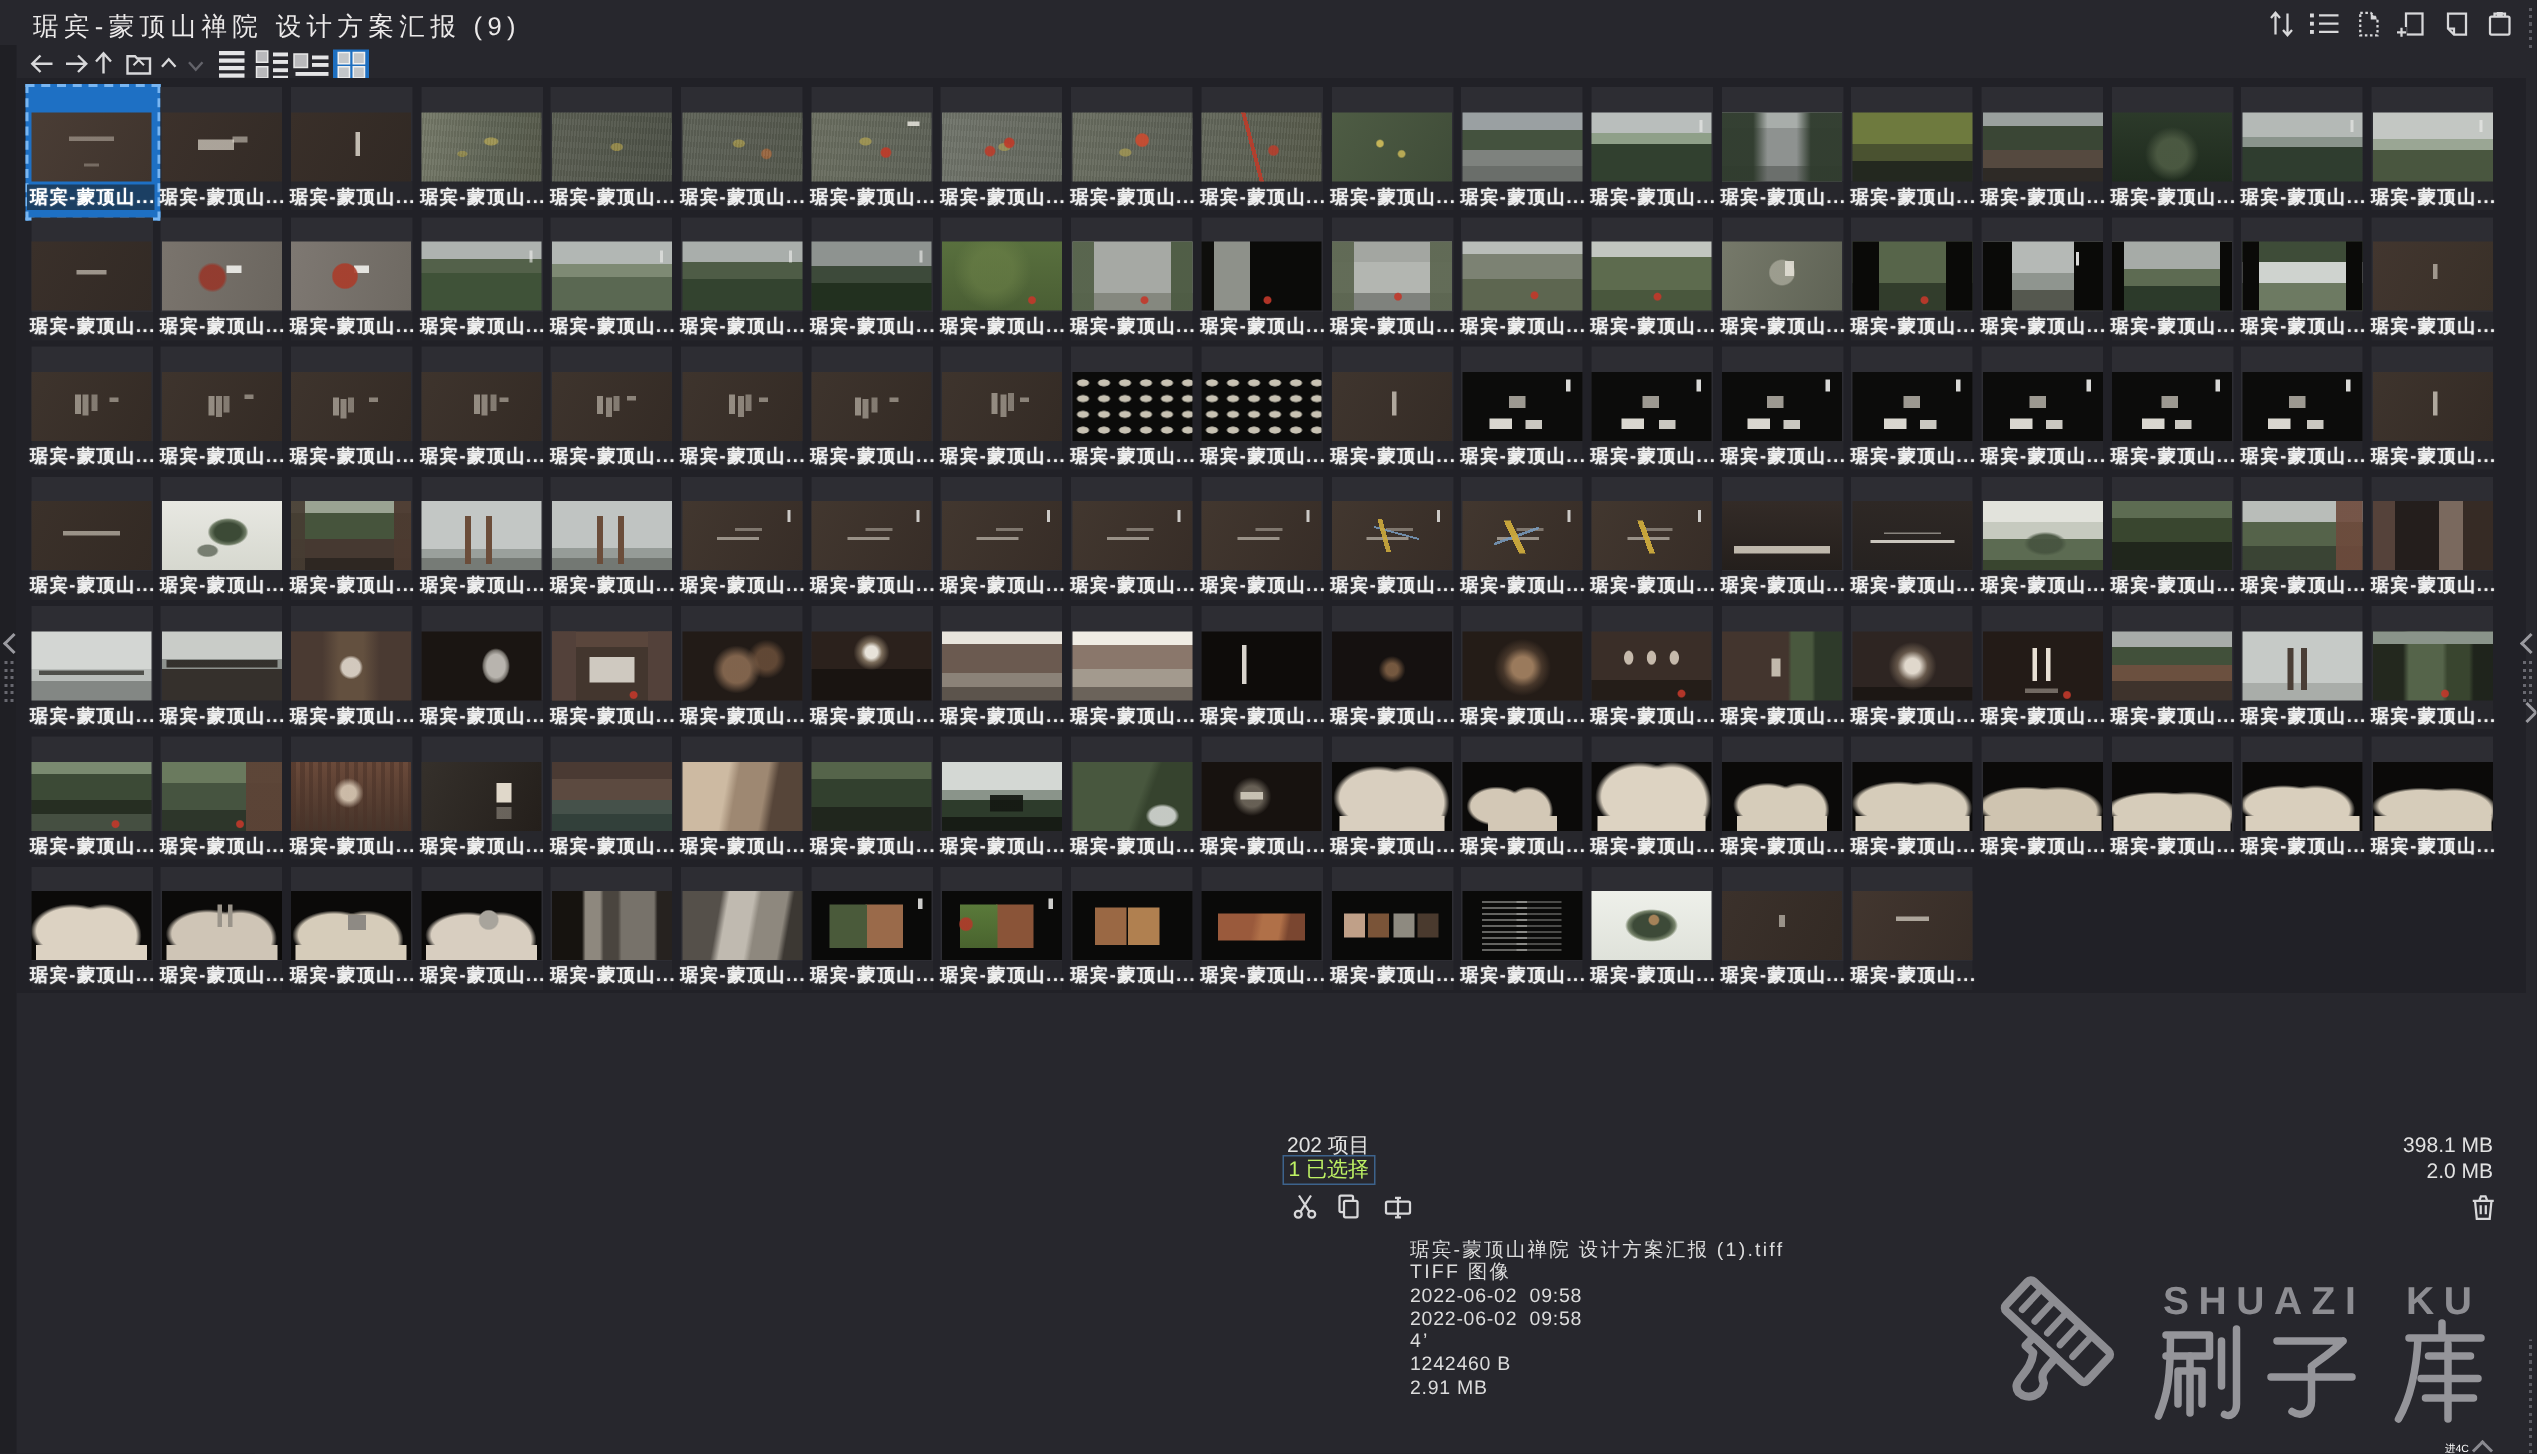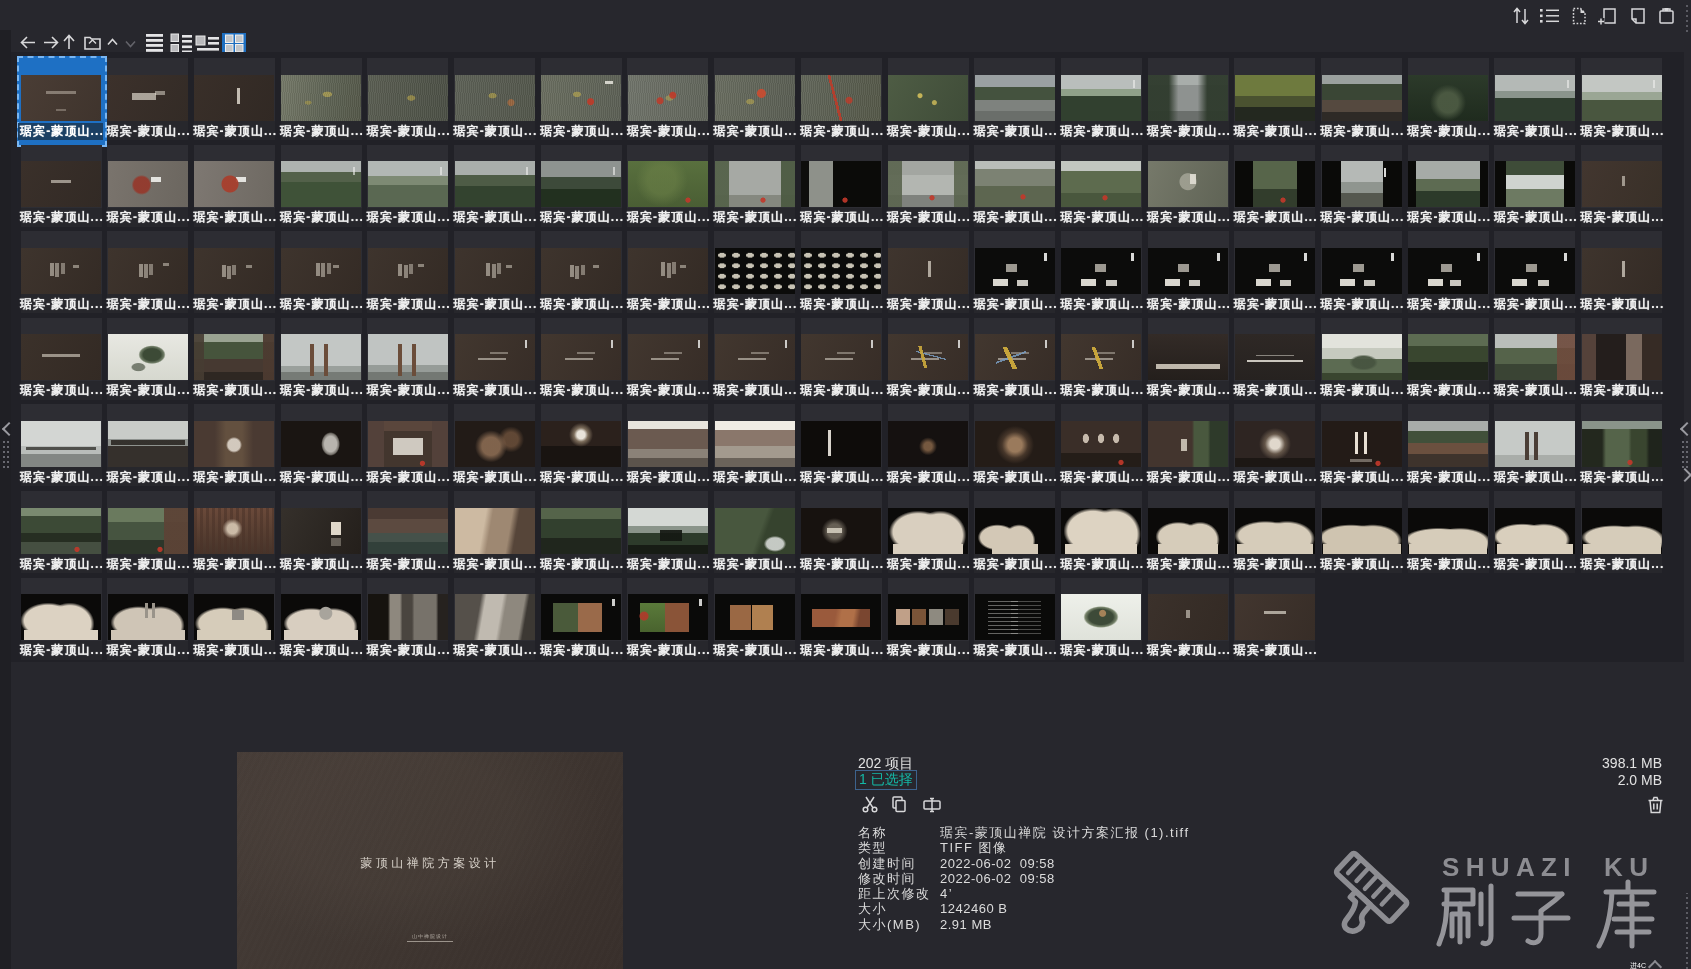--- a/index.html
+++ b/index.html
@@ -16,26 +16,27 @@
 .selcap{background:#1b3f63;color:#fff}
 .selbox{position:absolute;width:90px;height:91px;background:#1e70c4;outline:2px dashed #79b6f2;outline-offset:-2px}
 svg{display:block}
 #preview{position:absolute;left:237px;top:752px;width:386px;height:217px;
  background:repeating-linear-gradient(115deg,rgba(255,255,255,.006) 0 3px,rgba(0,0,0,.008) 3px 6px),radial-gradient(ellipse 280px 170px at 42% 32%,rgba(86,74,66,.25) 0 40%,rgba(0,0,0,0) 75%),linear-gradient(125deg,#463c37,#3e3530 55%,#382f2b);overflow:hidden}
 #pvtitle{position:absolute;left:0;top:103px;width:100%;text-align:center;color:#d8d2ca;font-size:12px;letter-spacing:3.5px}
 #pvlogo{position:absolute;left:0;top:181px;width:100%;text-align:center;color:rgba(216,210,200,.75);font-size:5px;letter-spacing:1px}
 #pvlogo .bar{display:block;width:46px;height:1px;background:rgba(216,210,200,.6);margin:2px auto 0}
 .infotxt{position:absolute;color:#e2e2e2;font-size:14px;white-space:nowrap}
 .tbl{position:absolute;color:#dcdcdc;font-size:13px;white-space:nowrap;letter-spacing:1.5px}
-.blue{color:#14b8a6}
+.blue{color:#bef264}
 #wm{position:absolute;left:1310px;top:838px;width:360px;height:120px;color:#8d8d92}
 .edgedots{position:absolute;width:6px;background-image:repeating-linear-gradient(0deg,#686870 0 2px,rgba(0,0,0,0) 2px 5px),repeating-linear-gradient(0deg,#686870 0 2px,rgba(0,0,0,0) 2px 5px);background-size:2px 100%,2px 100%;background-position:0 0,4px 0;background-repeat:no-repeat}
 .chev{position:absolute;width:10px;height:10px;border-left:2px solid #9a9aa0;border-bottom:2px solid #9a9aa0}
 </style></head><body>
 <div id="win">
+<div id="titlebar">琚宾-蒙顶山禅院 设计方案汇报 (9)</div>
 <div id="leftstrip"></div>
 
 <svg class="abs" style="left:20px;top:33px" width="230" height="20" viewBox="0 0 230 20" fill="none" stroke="#d8d8da" stroke-width="1.6">
  <path d="M15 9.5 H2 M7 4 L1.5 9.5 L7 15"></path>
  <path d="M24 9.5 H37 M32 4 L37.5 9.5 L32 15"></path>
  <path d="M49 16 V3 M44 8 L49 2.5 L54 8"></path>
  <path d="M65 6 v-1.5 h5 l1.5 1.5 h8.5 v10 h-15 z"></path>
  <path d="M69 10.5 l3.5-3.5 3.5 3.5" stroke-width="1.4"></path>
  <path d="M88 11.5 l4.5-5 4.5 5"></path>
  <path d="M106 8.5 l4.5 5 4.5-5" stroke="#63636a"></path>
@@ -619,24 +620,20 @@
 <div class="cap" style="left:1231.8px;top:642.1px">琚宾-蒙顶山...</div>
 
 <div class="chev" style="left:4px;top:424px;transform:rotate(45deg)"></div>
 <div class="edgedots" style="left:3px;top:438px;height:30px"></div>
 <div class="chev" style="left:1682px;top:424px;transform:rotate(45deg)"></div>
 <div class="edgedots" style="left:1682px;top:438px;height:30px"></div>
 <div class="chev" style="left:1680px;top:470px;transform:rotate(225deg)"></div>
 <div class="edgedots" style="left:1686px;top:2px;height:30px;width:2px;opacity:.8"></div>
 <div class="edgedots" style="left:1686px;top:893px;height:76px;width:2px;opacity:.8"></div>
 
-<div id="preview">
- <div id="pvtitle">蒙顶山禅院方案设计</div>
- <div id="pvlogo">山中禅院设计<span class="bar"></span></div>
-</div>
 
 <div class="infotxt" style="left:858px;top:755px">202 项目</div>
 <div class="infotxt blue" style="left:856px;top:771px;padding:0 3px;outline:1px solid rgba(80,150,220,.55)">1 已选择</div>
 <div class="infotxt" style="left:1590px;top:755px;width:72px;text-align:right">398.1 MB</div>
 <div class="infotxt" style="left:1590px;top:772px;width:72px;text-align:right">2.0 MB</div>
 
 <svg class="abs" style="left:862px;top:796px" width="90" height="18" viewBox="0 0 90 18" fill="none" stroke="#d8d8da" stroke-width="1.5">
  <g>
         <circle cx="3.5" cy="13.5" r="2.3"></circle>
         <circle cx="12.5" cy="13.5" r="2.3"></circle>
@@ -649,21 +646,20 @@
  <g>
         <rect x="62" y="5" width="16" height="8" rx="1"></rect>
         <path d="M70 2.5 v13 M68 2.5 h4 M68 15.5 h4"></path>
       </g>
 </svg>
 
 <svg class="abs" style="left:1647px;top:796px" width="17" height="18" viewBox="0 0 17 18" fill="none" stroke="#d8d8da" stroke-width="1.5">
  <path d="M1.5 4.5 h14 M3 4.5 l1.2 12 h8.6 l1.2-12 M6 4 l1-2.5 h3 l1 2.5 M6.8 7.5 v6 M10.2 7.5 v6"></path>
 </svg>
 
-<div class="tbl" style="left:858px;top:825px;line-height:15.3px">名称<br>类型<br>创建时间<br>修改时间<br>距上次修改<br>大小<br>大小(MB)</div>
 <div class="tbl" style="left:940px;top:825px;line-height:15.3px">琚宾-蒙顶山禅院 设计方案汇报 (1).tiff<br>TIFF 图像<br><span style="letter-spacing:.5px">2022-06-02&nbsp;&nbsp;09:58</span><br><span style="letter-spacing:.5px">2022-06-02&nbsp;&nbsp;09:58</span><br>4’<br><span style="letter-spacing:.5px">1242460 B</span><br><span style="letter-spacing:.5px">2.91 MB</span></div>
 
 <svg id="wm" width="360" height="120" viewBox="0 0 360 120" fill="none" stroke="#8d8d92">
  <g transform="translate(49,63) rotate(43)" stroke-width="5.5" stroke-linejoin="round" stroke-linecap="round">
   <rect x="-37" y="-32" width="74" height="27" rx="3"></rect>
   <path d="M-27 -32 v19 M-15.5 -32 v19 M-4 -32 v19 M7.5 -32 v19 M19 -32 v19" stroke-width="4.5"></path>
   <path d="M-9 -5 v8 h7 c9 12 1 24 11 26 a10 10 0 0 0 8 -16 c-7 -3 -5 -8 -6 -18 z"></path>
  </g>
  <g font-family="Liberation Sans" font-size="26" font-weight="bold" fill="#8d8d92" stroke="none">
   <text x="132" y="38" textLength="206">SHUAZI&nbsp;&nbsp;KU</text>

